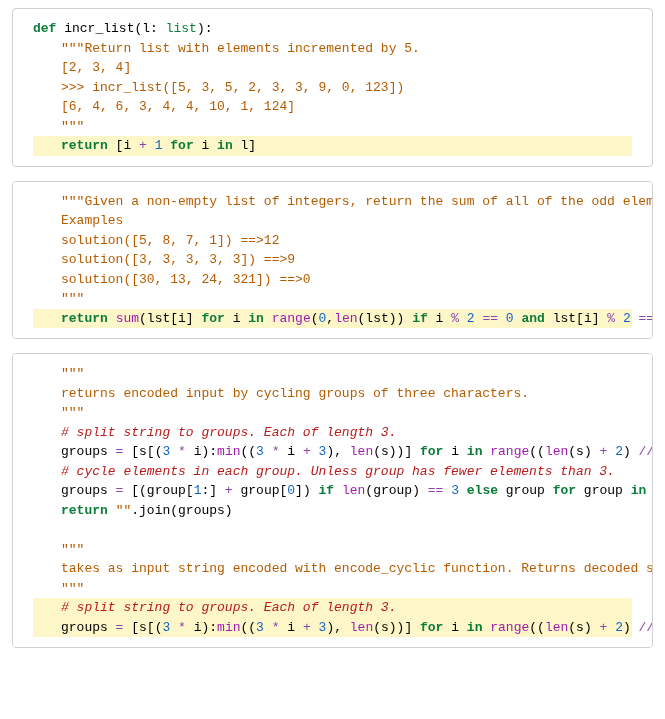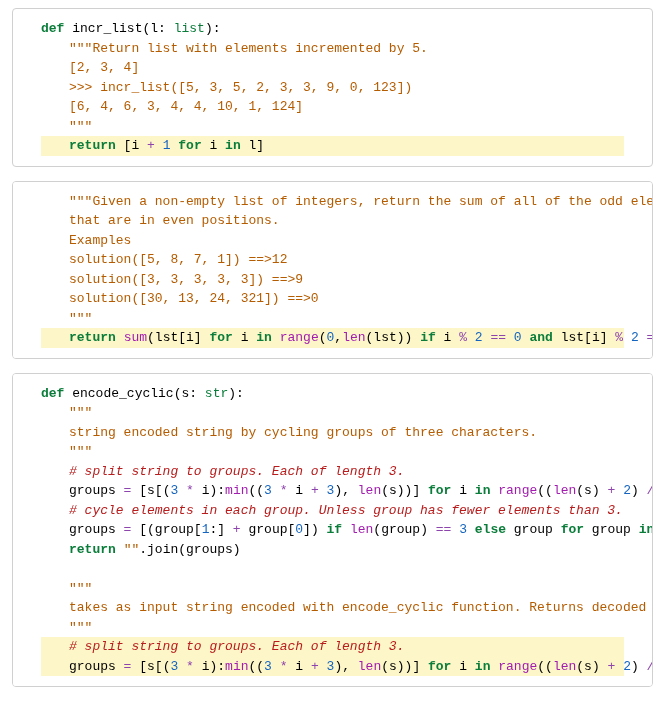--- a/index.html
+++ b/index.html
@@ -8,21 +8,21 @@
       font-size: 13px;
       line-height: 1.5;
       background: #ffffff;
       color: #000000;
       padding: 8px 12px;
       width: 665px;
     }
     .snippet {
       border: 1px solid #d0d0d0;
       border-radius: 4px;
-      padding: 10px 28px;
+      padding: 10px 20px;
       margin-bottom: 14px;
       background: #ffffff;
       overflow-x: auto;
     }
     .line { white-space: pre; }
     .indent1 { padding-left: 28px; }
     .highlight {
       background: #fdf6c8;
       display: block;
     }
@@ -44,34 +44,32 @@
   <div class="line indent1 docstr"><span>"""</span><span>Return list with elements incremented by 5.</span></div>
   <div class="line indent1 docstr">[2, 3, 4]</div>
   <div class="line indent1 docstr">&gt;&gt;&gt; incr_list([5, 3, 5, 2, 3, 3, 9, 0, 123])</div>
   <div class="line indent1 docstr">[6, 4, 6, 3, 4, 4, 10, 1, 124]</div>
   <div class="line indent1 docstr">"""</div>
   <div class="line indent1 highlight"><span class="kw">return</span><span> [i </span><span class="op">+</span><span> </span><span class="num">1</span><span> </span><span class="kw">for</span><span> i </span><span class="kw">in</span><span> l]</span></div>
 </div>
 
 <div class="snippet">
   <div class="line indent1 docstr"><span>"""</span><span>Given a non-empty list of integers, return the sum of all of the odd elements</span></div>
-  <div class="line indent1 docstr">that are in even positions.</div>
   <div class="line indent1 docstr"></div>
   <div class="line indent1 docstr">Examples</div>
   <div class="line indent1 docstr">solution([5, 8, 7, 1]) ==&gt;12</div>
   <div class="line indent1 docstr">solution([3, 3, 3, 3, 3]) ==&gt;9</div>
   <div class="line indent1 docstr">solution([30, 13, 24, 321]) ==&gt;0</div>
   <div class="line indent1 docstr">"""</div>
   <div class="line indent1 highlight"><span class="kw">return</span> <span class="builtin">sum</span><span>(lst[i] </span><span class="kw">for</span><span> i </span><span class="kw">in</span><span> </span><span class="builtin">range</span><span>(</span><span class="num">0</span><span>,</span><span class="builtin">len</span><span>(lst)) </span><span class="kw">if</span><span> i </span><span class="op">%</span><span> </span><span class="num">2</span><span> </span><span class="op">==</span><span> </span><span class="num">0</span><span> </span><span class="kw">and</span><span> lst[i] </span><span class="op">%</span><span> </span><span class="num">2</span><span> </span><span class="op">==</span><span> </span></div>
 </div>
 
 <div class="snippet">
-  <div class="line"><span class="kw">def</span> <span class="fn">encode_cyclic</span><span>(s: </span><span class="type">str</span><span>):</span></div>
   <div class="line indent1 docstr">"""</div>
-  <div class="line indent1 docstr">string encoded string by cycling groups of three characters.</div>
+  <div class="line indent1 docstr">returns encoded input by cycling groups of three characters.</div>
   <div class="line indent1 docstr">"""</div>
   <div class="line indent1 comment"># split string to groups. Each of length 3.</div>
   <div class="line indent1"><span>groups </span><span class="op">=</span><span> [s[(</span><span class="num">3</span><span> </span><span class="op">*</span><span> i):</span><span class="builtin">min</span><span>((</span><span class="num">3</span><span> </span><span class="op">*</span><span> i </span><span class="op">+</span><span> </span><span class="num">3</span><span>), </span><span class="builtin">len</span><span>(s))] </span><span class="kw">for</span><span> i </span><span class="kw">in</span><span> </span><span class="builtin">range</span><span>((</span><span class="builtin">len</span><span>(s) </span><span class="op">+</span><span> </span><span class="num">2</span><span>) </span><span class="op">//</span><span> </span></div>
   <div class="line indent1 comment"># cycle elements in each group. Unless group has fewer elements than 3.</div>
   <div class="line indent1"><span>groups </span><span class="op">=</span><span> [(group[</span><span class="num">1</span><span>:] </span><span class="op">+</span><span> group[</span><span class="num">0</span><span>]) </span><span class="kw">if</span><span> </span><span class="builtin">len</span><span>(group) </span><span class="op">==</span><span> </span><span class="num">3</span><span> </span><span class="kw">else</span><span> group </span><span class="kw">for</span><span> group </span><span class="kw">in</span><span> groups]</span></div>
   <div class="line indent1"><span class="kw">return</span><span> </span><span class="str">""</span><span>.join(groups)</span></div>
   <div class="line">&nbsp;</div>
   <div class="line indent1 docstr">"""</div>
   <div class="line indent1 docstr">takes as input string encoded with encode_cyclic function. Returns decoded string.</div>
   <div class="line indent1 docstr">"""</div>

